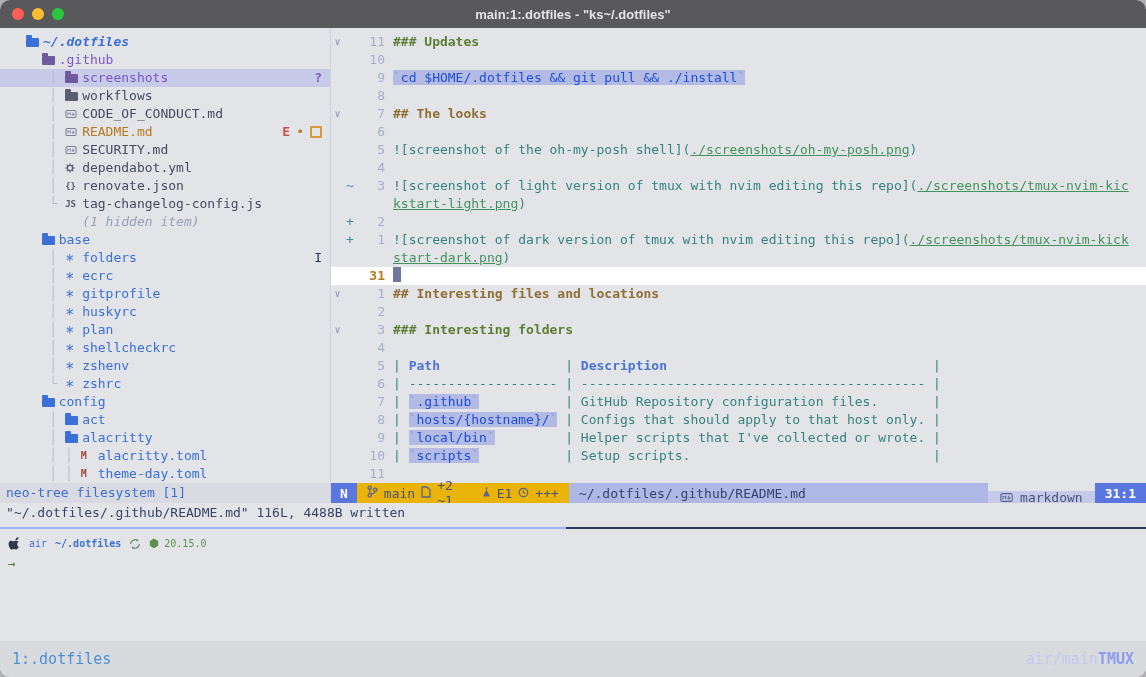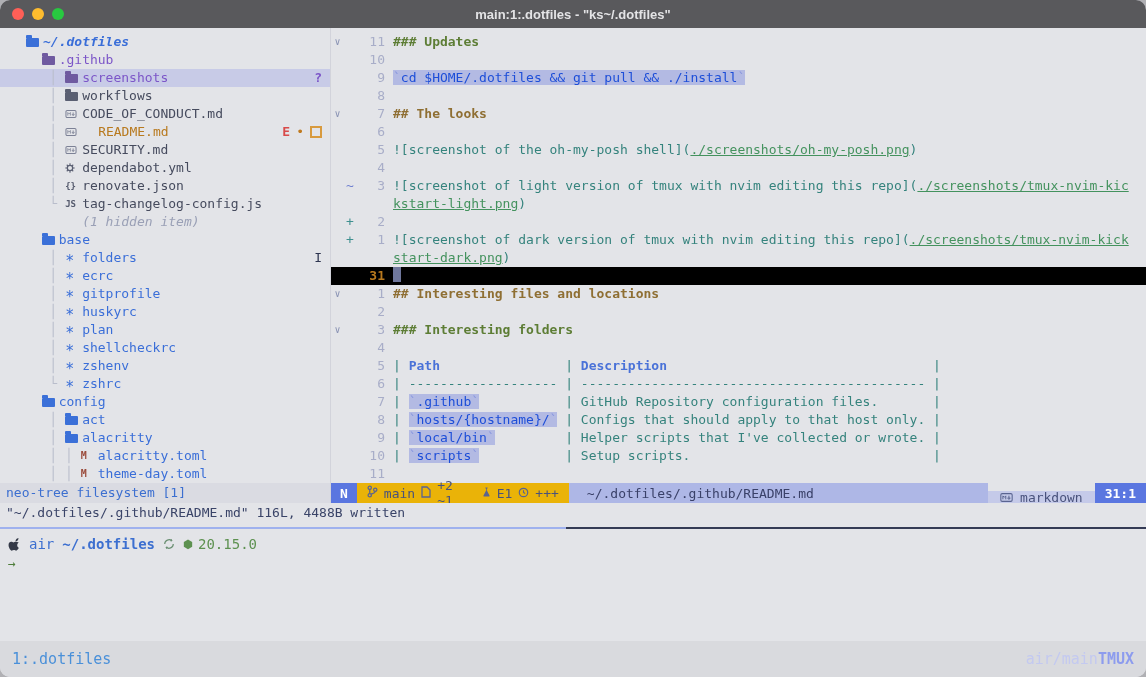--- a/index.html
+++ b/index.html
@@ -16,72 +16,72 @@
   
   .nvim{position:absolute;top:28px;left:0;right:0;height:475px;}
   .neotree{position:absolute;top:0;bottom:0;left:0;width:330px;background:#e3e4e8;}
   .nt-rows{position:absolute;top:5px;left:0;right:0;}
   .nt-row{height:18px;line-height:18px;font-size:13px;white-space:pre;display:flex;align-items:center;padding-left:26px;}
   .nt-row.sel{background:#c8cbe7;}
   .nt-guide{color:#b9bdcb;white-space:pre;}
   .nt-label{white-space:pre;}
   .c-root{color:#3a6ed8;font-weight:bold;font-style:italic;}
   .c-blue{color:#3a6ed8;} .c-purple{color:#7c56c8;} .c-dark{color:#464b5e;}
-  .c-orange{color:#b8791e;margin-left:16px;} .c-dim{color:#9aa0b6;font-style:italic;}
+  .c-orange{color:#b8791e;} .c-dim{color:#9aa0b6;font-style:italic;}
   .nt-ic{display:inline-flex;width:17px;justify-content:flex-start;align-items:center;flex:none;}
   .ic-folder{width:13px;height:9px;border-radius:1px;position:relative;display:inline-block;margin-top:1px;}
   .ic-folder::before{content:"";position:absolute;top:-3px;left:0;width:6px;height:3px;border-radius:1px 1px 0 0;background:inherit;}
   .f-blue{background:#3b70d8;} .f-purple{background:#6f5aa0;} .f-gray{background:#5a5f72;}
   .ic-txt{font-size:9px;font-weight:bold;color:#565b6e;}
   .ic-toml{color:#9a4a3a;font-size:10px;font-weight:bold;}
   .ic-star{color:#3a6ed8;font-size:15px;line-height:10px;position:relative;top:3px;}
   .nt-badges{margin-left:auto;margin-right:8px;display:flex;gap:6px;align-items:center;}
   .bdg{font-size:13px;line-height:18px;}
   .b-q{color:#7c56c8;font-weight:bold;}
   .b-e{color:#d84a4a;font-weight:bold;}
   .b-dot{color:#c07a1e;}
   .b-box{width:8px;height:8px;border:2px solid #d89a3e;display:inline-block;}
   .b-cur{color:#2e3550;}
   .nt-status{position:absolute;bottom:0;left:0;right:0;height:20px;line-height:20px;background:#dadbe2;color:#3c6fd0;font-size:13px;padding-left:6px;margin-top:34px;}
 
   
   .editor{position:absolute;top:0;bottom:0;left:330px;right:0;border-left:1px solid #d2d3db;background:#e3e4e8;}
   .ed-lines{position:absolute;top:5px;left:0;right:0;}
   .ed-line{height:18px;line-height:18px;font-size:13px;display:flex;white-space:pre;}
-  .ed-line.cur{background:#000000;}
+  .ed-line.cur{background:#ffffff;}
   .ed-fold{width:13px;text-align:center;color:#8a93b4;font-size:10px;flex:none;}
   .ed-sign{width:12px;text-align:center;flex:none;}
   .s-add{color:#3f9090;} .s-chg{color:#6f7fd0;}
   .ed-num{width:29px;text-align:right;color:#a8adc8;padding-right:8px;flex:none;}
   .ed-num.curnum{color:#b8791e;font-weight:bold;}
   .ed-text{white-space:pre;}
   .seg-h2{color:#8f6f33;font-weight:bold;}
   .seg-h3{color:#5d7d35;font-weight:bold;}
   .seg-md{color:#35837d;}
   .seg-link{color:#44925e;text-decoration:underline;}
   .seg-code{background:#b3bae3;color:#1d4ed8;}
   .seg-tick{background:#b3bae3;color:#8896de;}
   .seg-thead{color:#4a72d8;font-weight:bold;}
   .blockcursor{display:inline-block;width:8px;height:15px;background:#6f779c;vertical-align:-2px;}
 
   
   .statusline{position:absolute;bottom:0;left:0;right:0;height:20px;display:flex;font-size:13px;}
   .statusline svg{color:#5a6490;}
   .sl-mode{background:#5a76e0;color:#fff;font-weight:bold;padding:0 9px;display:flex;align-items:center;}
   .sl-git{background:#eab308;color:#49527c;display:flex;align-items:center;gap:6px;padding:0 10px;width:212px;box-sizing:border-box;flex:none;}
-  .sl-path{background:#aeb7e6;color:#3a4169;flex:1;display:flex;align-items:center;padding:0 18px;overflow:hidden;}
+  .sl-path{background:#aeb7e6;color:#3a4169;flex:1;display:flex;align-items:center;padding:0 10px;overflow:hidden;}
   .sl-ft{background:#c5cae9;color:#49527c;display:flex;align-items:center;gap:7px;padding:0 12px;flex:none;margin-top:8px;}
   .sl-pos{background:#5a76e0;color:#fff;font-weight:bold;display:flex;align-items:center;padding:0 10px;flex:none;}
 
   
   .msgline{position:absolute;top:503px;left:0;right:0;height:22px;line-height:20px;font-size:13px;color:#3a4468;padding-left:6px;background:#e3e4e8;}
   .sep{position:absolute;top:527px;left:0;right:0;height:2px;display:flex;}
   .sep-l{width:566px;background:#9fb1ee;} .sep-r{flex:1;background:#343b55;}
   .shell{position:absolute;top:529px;left:0;right:0;bottom:36px;background:#e3e4e8;}
-  .prompt{position:absolute;top:7px;left:8px;display:flex;align-items:center;gap:8px;font-size:14px;}
+  .prompt{position:absolute;top:7px;left:8px;display:flex;align-items:center;gap:8px;font-size:10px;}
   .p-apple{color:#343947;display:inline-flex;}
   .p-host{color:#3c6fd0;}
   .p-cwd{color:#3c6fd0;font-weight:bold;}
   .p-sync{color:#6a8f72;display:inline-flex;}
   .p-node{color:#5d9150;display:inline-flex;align-items:center;gap:5px;}
   .arrowline{position:absolute;top:27px;left:8px;font-size:13px;color:#4e7d3a;}
 
   
   .tmuxbar{position:absolute;left:0;right:0;bottom:0;height:36px;background:#d9dade;display:flex;align-items:center;padding:0 12px;box-sizing:border-box;font-size:15px;}
   .tm-left{color:#4a90d9;}

